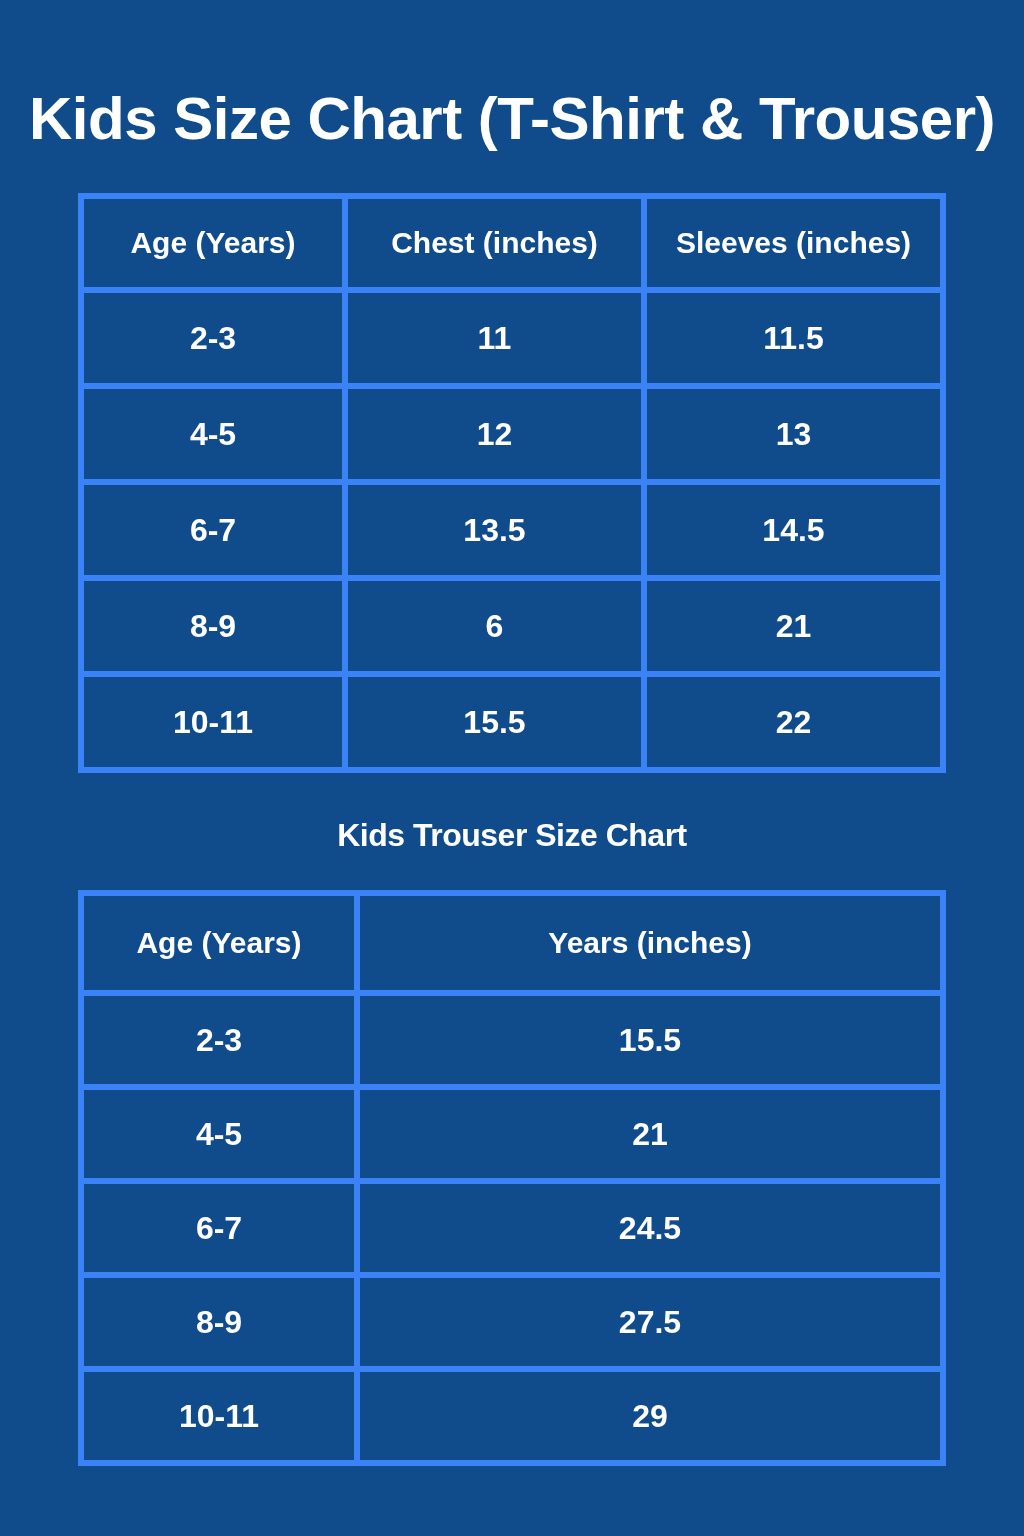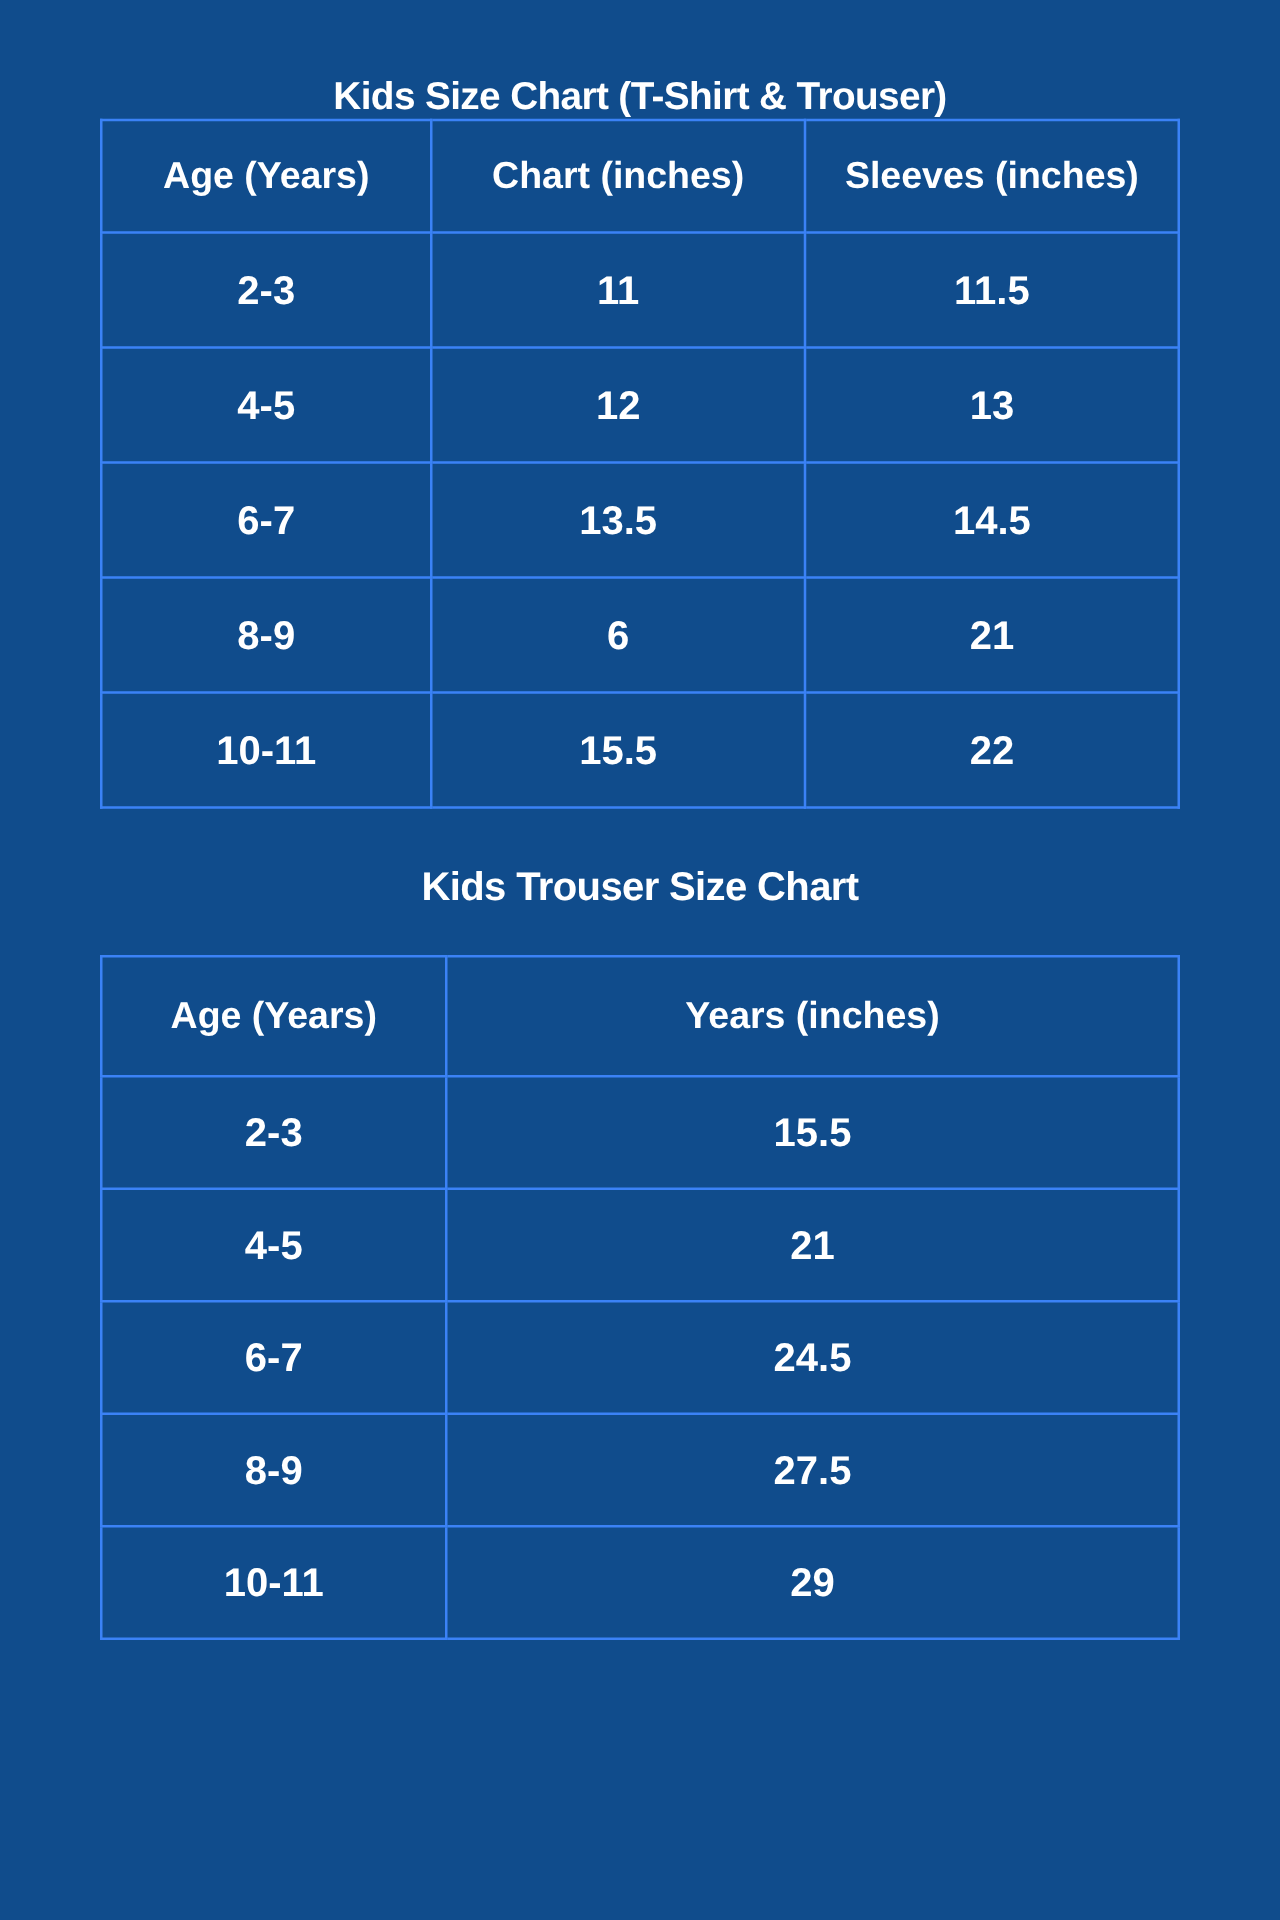--- a/index.html
+++ b/index.html
@@ -24,22 +24,23 @@
   .section {
     width: 100%;
   }
   .chart-title {
     text-align: center;
     font-weight: bold;
     color: #ffffff;
     letter-spacing: -0.5px;
   }
   #title-shirt {
-    font-size: 31px;
-    padding-top: 59px;
+    font-size: 60px;
+    padding-top: 84px;
+    margin-bottom: 40px;
   }
   #title-trouser {
     font-size: 32px;
     padding-top: 44px;
     margin-bottom: 36px;
   }
   table {
     border-collapse: collapse;
     table-layout: fixed;
   }
@@ -51,21 +52,21 @@
     width: 862px;
     margin: 0 auto;
   }
   #table-shirt col.c-age { width: 264px; }
   #table-shirt col.c-chest { width: 299px; }
   #table-shirt col.c-sleeve { width: 299px; }
   #table-trouser col.c-age { width: 276px; }
   #table-trouser col.c-len { width: 586px; }
 
   td, th {
-    border: 2px solid #3b82f6;
+    border: 6px solid #3b82f6;
     text-align: center;
     color: #ffffff;
     font-weight: bold;
     padding: 0;
   }
   thead th {
     height: 88px;
     font-size: 30px;
   }
   tbody td {
@@ -85,21 +86,21 @@
 
     <table id="table-shirt">
       <colgroup>
         <col class="c-age">
         <col class="c-chest">
         <col class="c-sleeve">
       </colgroup>
       <thead>
         <tr>
           <th>Age (Years)</th>
-          <th>Chart (inches)</th>
+          <th>Chest (inches)</th>
           <th>Sleeves (inches)</th>
         </tr>
       </thead>
       <tbody>
         <tr>
           <td>2-3</td>
           <td>11</td>
           <td>11.5</td>
         </tr>
         <tr>

